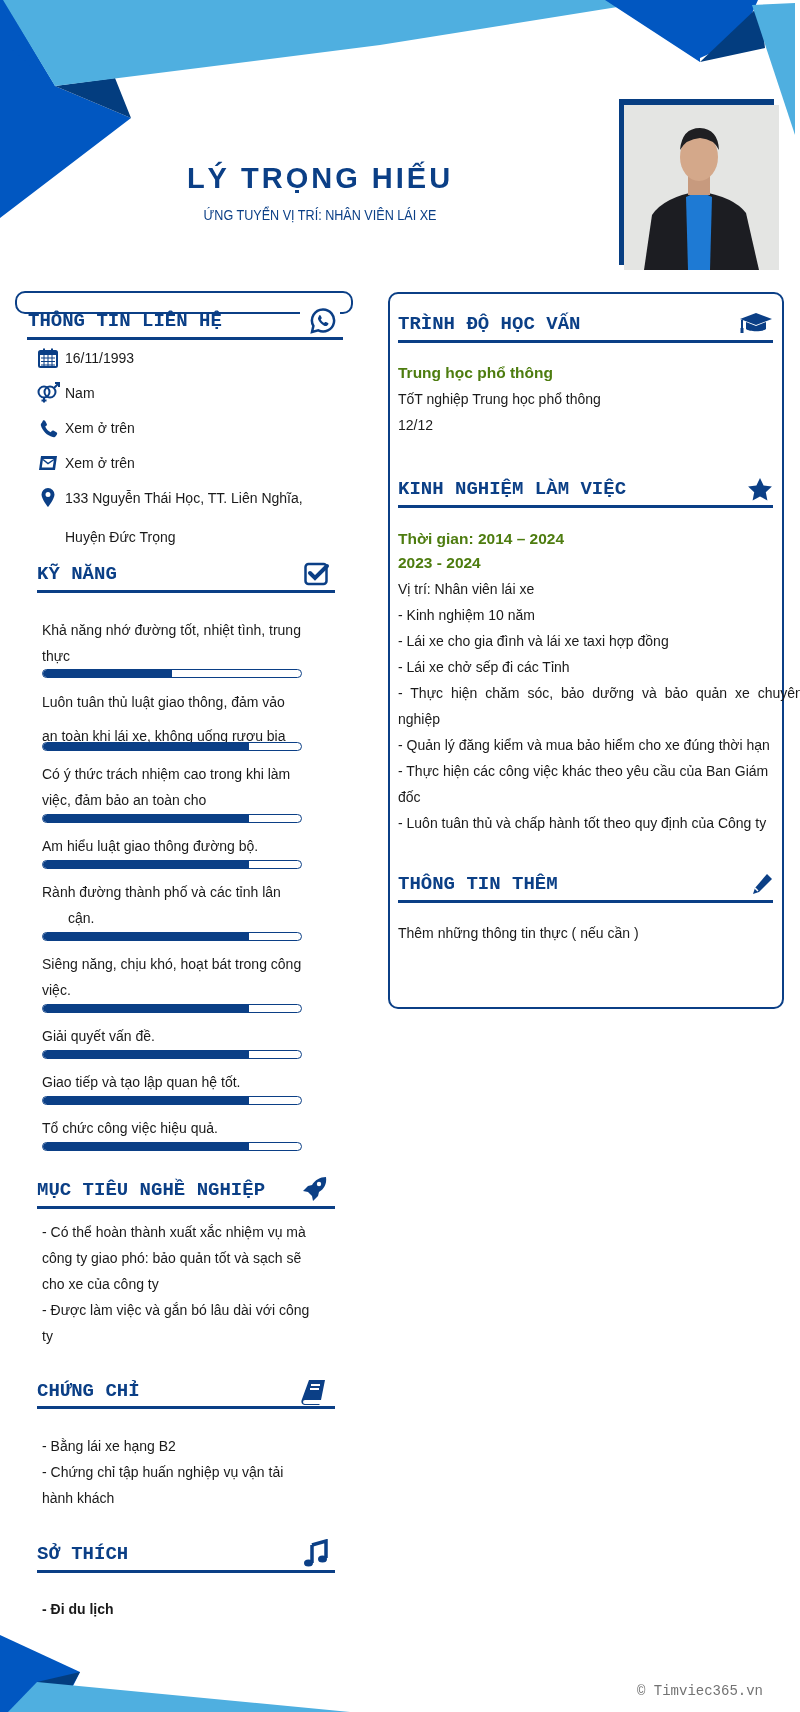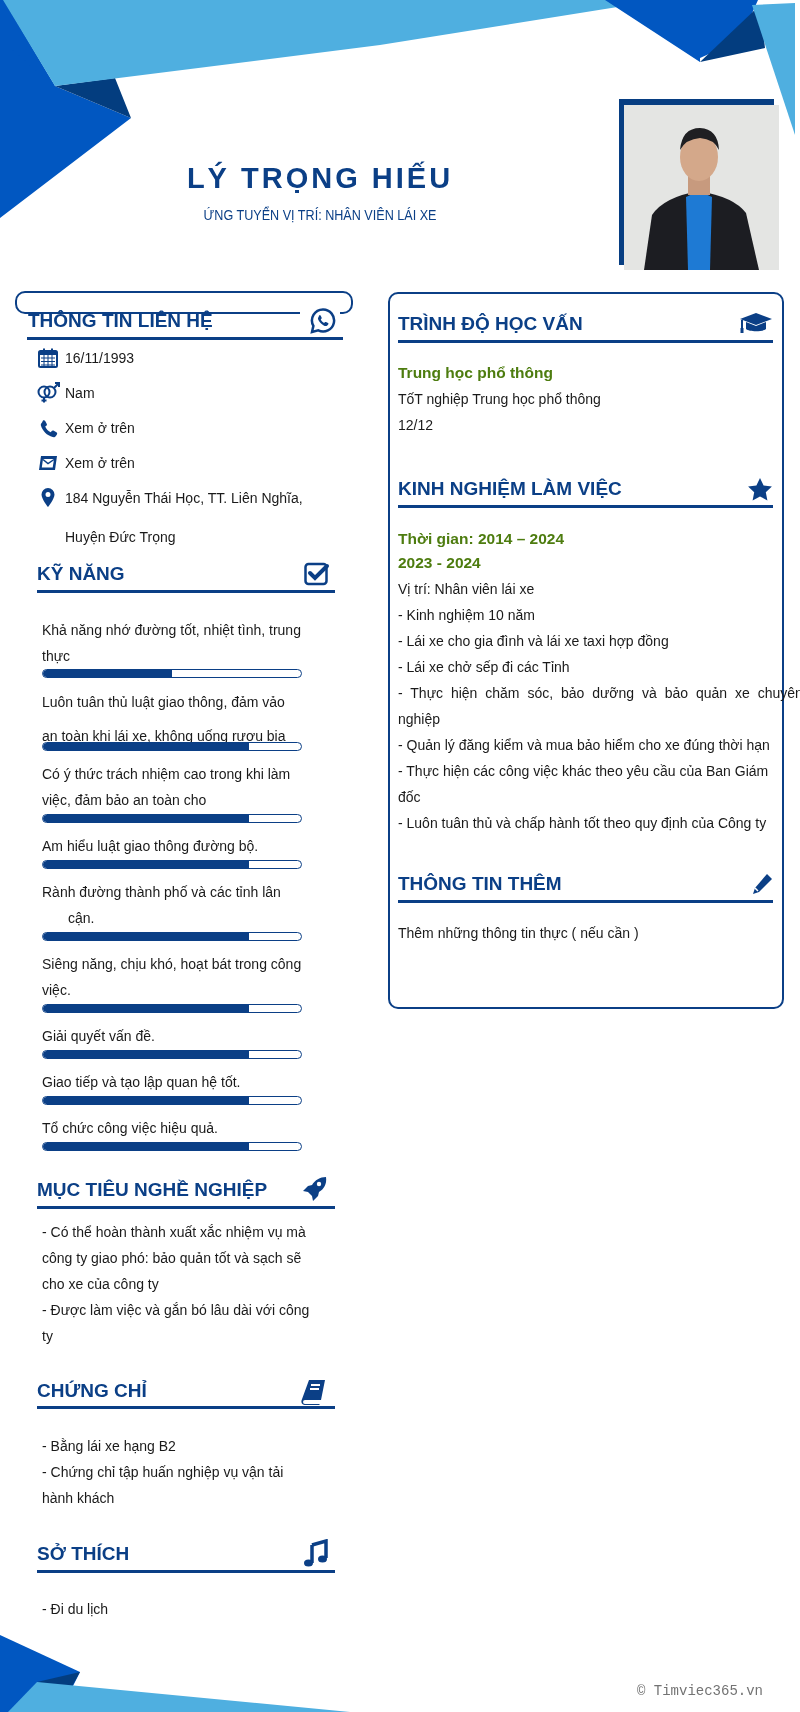--- a/index.html
+++ b/index.html
@@ -12,21 +12,21 @@
   .subtitle { position: absolute; left: 160px; width: 320px; top: 207px; text-align: center;
     font-size: 14px; color: #0b3f86; letter-spacing: 0px; transform: scaleX(0.9); }
 
   .photo-frame { position: absolute; left: 619px; top: 99px; width: 155px; height: 166px; background: #073e82; }
   .photo { position: absolute; left: 624px; top: 105px; width: 155px; height: 165px; background: #e5e6e4; overflow: hidden; }
 
   .contact-box { position: absolute; left: 15px; top: 291px; width: 338px; height: 23px;
     border: 2px solid #0b3f86; border-radius: 10px; }
   .contact-box-mask { position: absolute; left: 300px; top: 308px; width: 40px; height: 8px; background: #fff; }
 
-  .sec-title { position: absolute; font-size: 19px; font-weight: bold; color: #0b3f86; white-space: nowrap; }
+  .sec-title { position: absolute; font-size: 19px; font-weight: bold; color: #0b3f86; white-space: nowrap; font-family: Liberation Mono, monospace; }
   .sec-line { position: absolute; height: 3px; background: #0b3f86; }
   .sec-icon { position: absolute; width: 28px; height: 28px; color: #0b3f86; }
 
   .txt { position: absolute; font-size: 14px; color: #1a1a1a; white-space: nowrap; }
   .c-icon { position: absolute; width: 22px; height: 22px; color: #0b3f86; }
 
   .bar { position: absolute; left: 42px; width: 260px; height: 9px; border: 1.5px solid #0b3f86; border-radius: 6px; overflow: hidden; background: #fff; }
   .bar-fill { height: 100%; background: #0b3f86; border-radius: 5px 0 0 5px; }
 
   .right-box { position: absolute; left: 388px; top: 292px; width: 396px; height: 717px;
@@ -115,21 +115,21 @@
       <path d="M6 7.5l5 4 6-4" stroke="#0b3f86" stroke-width="1.5" fill="none"></path>
     </svg>
 </div>
 <div class="txt" style="left:65px; top:455px;">Xem ở trên</div>
 
 <div class="c-icon" style="left:40px; top:487px;">
   <svg width="22" height="22" viewBox="0 0 22 22">
       <path d="M8 1a6.5 6.5 0 0 0-6.5 6.5C1.5 12 8 20 8 20s6.5-8 6.5-12.5A6.5 6.5 0 0 0 8 1zm0 9a2.5 2.5 0 1 1 0-5 2.5 2.5 0 0 1 0 5z" fill="#0b3f86"></path>
     </svg>
 </div>
-<div class="txt" style="left:65px; top:490px;">184 Nguyễn Thái Học, TT. Liên Nghĩa,</div>
+<div class="txt" style="left:65px; top:490px;">133 Nguyễn Thái Học, TT. Liên Nghĩa,</div>
 <div class="txt" style="left:65px; top:521px;margin-top:8px;">Huyện Đức Trọng</div>
 
 <div class="sec-title" style="left:37px; top:563px;">KỸ NĂNG</div>
 <div class="sec-line" style="left:37px; top:590px; width:298px;"></div>
 <div class="sec-icon" style="left:303px; top:560px;">
   <svg width="28" height="28" viewBox="0 0 28 28">
       <rect x="2.5" y="4" width="21" height="20" rx="3" fill="none" stroke="#0b3f86" stroke-width="2.5"></rect>
       <path d="M7 13l5 5 12-12" stroke="#0b3f86" stroke-width="4" fill="none" stroke-linecap="round"></path>
     </svg>
 </div>
@@ -223,21 +223,21 @@
 <div class="sec-title" style="left:37px; top:1543px;">SỞ THÍCH</div>
 <div class="sec-line" style="left:37px; top:1570px; width:298px;"></div>
 <div class="sec-icon" style="left:302px; top:1539px;">
   <svg width="28" height="28" viewBox="0 0 28 28">
       <path d="M10 6l14-4v17" stroke="#0b3f86" stroke-width="3.5" fill="none"></path>
       <path d="M10 6v18" stroke="#0b3f86" stroke-width="3.5"></path>
       <ellipse cx="6.5" cy="24" rx="4.5" ry="3.5" fill="#0b3f86"></ellipse>
       <ellipse cx="20.5" cy="20" rx="4.5" ry="3.5" fill="#0b3f86"></ellipse>
     </svg>
 </div>
-<div class="txt" style="left:42px; top:1601px;">- Đi du lịch</div>
+<div class="txt" style="left:42px; top:1601px;font-weight:bold;">- Đi du lịch</div>
 
 <div class="right-box"></div>
 
 <div class="sec-title" style="left:398px; top:313px;">TRÌNH ĐỘ HỌC VẤN</div>
 <div class="sec-line" style="left:398px; top:340px; width:375px;"></div>
 <div class="sec-icon" style="left:738px; top:309px; width:36px;">
   <svg width="36" height="28" viewBox="0 0 36 28">
       <path d="M18 4L2 10l16 6 16-6z" fill="#0b3f86"></path>
       <path d="M8 13v7c3 3 17 3 20 0v-7l-10 4z" fill="#0b3f86"></path>
       <path d="M4 11v9" stroke="#0b3f86" stroke-width="2"></path>

